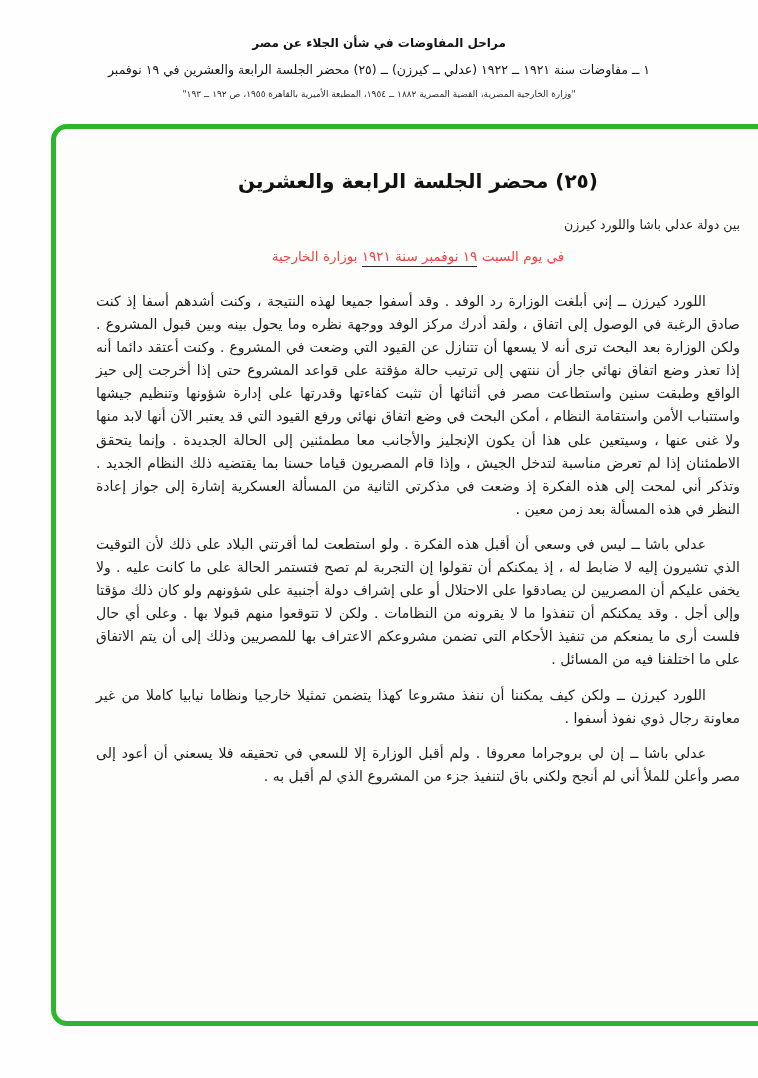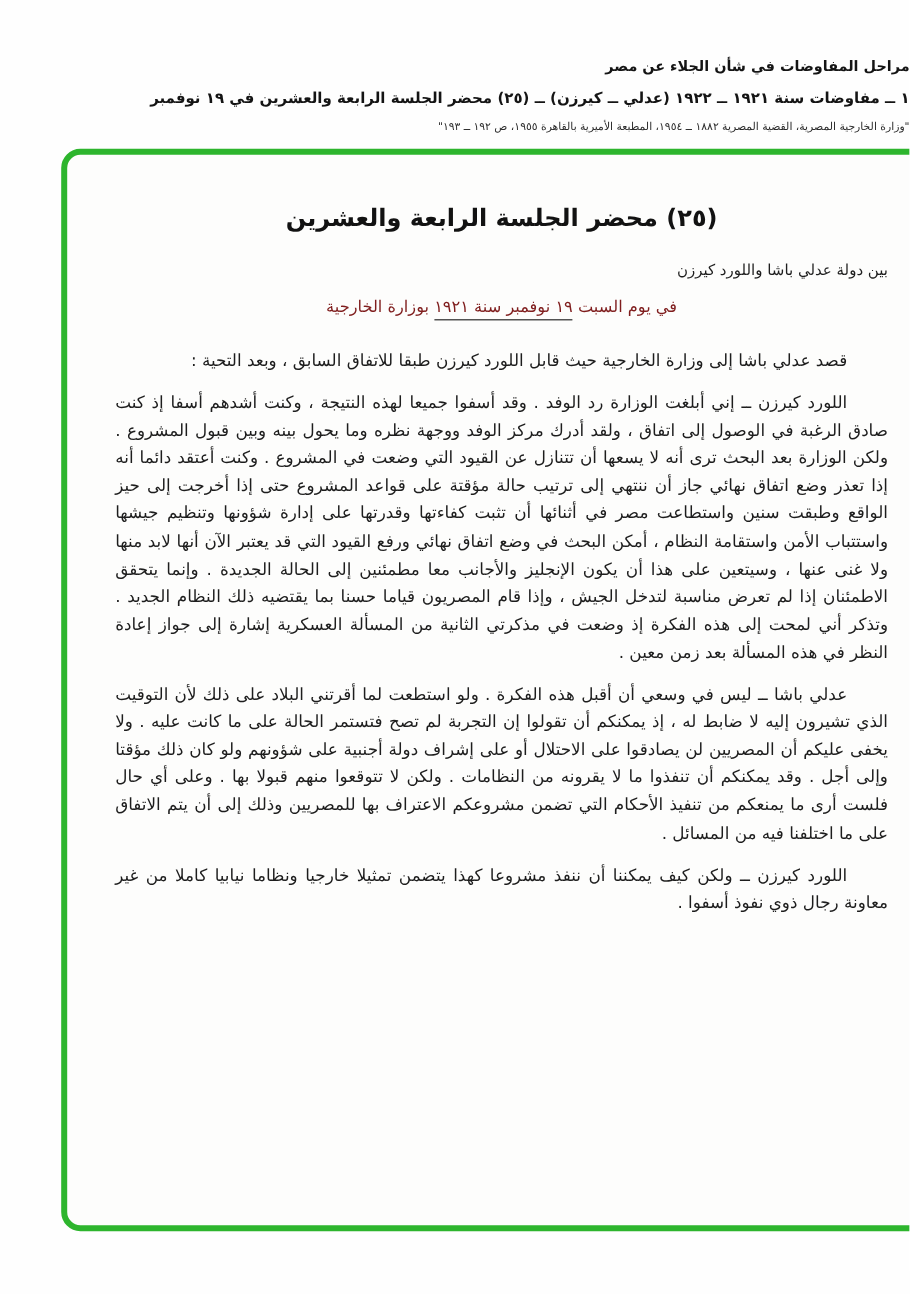--- a/index.html
+++ b/index.html
@@ -13,33 +13,33 @@
     color: #1b1b1b;
   }
   .page {
     width: 758px;
     height: 1078px;
     position: relative;
     background: #fefefe;
     overflow: hidden;
   }
   .page-header {
-    text-align: right;
-    padding-top: 48px;
+    text-align: center;
+    padding-top: 36px;
     color: #141414;
   }
   .hdr-line1 {
     font-size: 12px;
     font-weight: bold;
     margin-bottom: 12px;
     letter-spacing: 0.2px;
   }
   .hdr-line2 {
     font-size: 12.5px;
-    font-weight: bold;
+    font-weight: normal;
     margin-bottom: 12px;
   }
   .hdr-line3 {
     font-size: 9px;
     color: #2a2a2a;
   }
   .scan-frame {
     position: absolute;
     left: 51px;
     top: 124px;
@@ -62,21 +62,21 @@
   .doc-subtitle {
     text-align: right;
     font-size: 12.5px;
     margin-bottom: 16px;
     color: #1e1e1e;
   }
   .doc-dateline {
     text-align: center;
     font-size: 13.5px;
     margin-bottom: 26px;
-    color: #7f1d1d;
+    color: #ef4444;
   }
   .underlined {
     border-bottom: 1.5px solid #2a2a2a;
     padding-bottom: 2px;
   }
   .doc-para {
     font-size: 14px;
     line-height: 1.65;
     text-align: justify;
     text-indent: 34px;
@@ -99,25 +99,25 @@
     <div class="doc">
 
       <h1 class="doc-title">(٢٥) محضر الجلسة الرابعة والعشرين</h1>
 
       <div class="doc-subtitle">بين دولة عدلي باشا واللورد كيرزن</div>
 
       <div class="doc-dateline">
         <span>في يوم السبت </span><span class="underlined">١٩ نوفمبر سنة ١٩٢١</span><span> بوزارة الخارجية</span>
       </div>
 
-      <p class="doc-para">قصد عدلي باشا إلى وزارة الخارجية حيث قابل اللورد كيرزن طبقا للاتفاق السابق ، وبعد التحية :</p>
 
       <p class="doc-para">اللورد كيرزن ــ إني أبلغت الوزارة رد الوفد . وقد أسفوا جميعا لهذه النتيجة ، وكنت أشدهم أسفا إذ كنت صادق الرغبة في الوصول إلى اتفاق ، ولقد أدرك مركز الوفد ووجهة نظره وما يحول بينه وبين قبول المشروع . ولكن الوزارة بعد البحث ترى أنه لا يسعها أن تتنازل عن القيود التي وضعت في المشروع . وكنت أعتقد دائما أنه إذا تعذر وضع اتفاق نهائي جاز أن ننتهي إلى ترتيب حالة مؤقتة على قواعد المشروع حتى إذا أخرجت إلى حيز الواقع وطبقت سنين واستطاعت مصر في أثنائها أن تثبت كفاءتها وقدرتها على إدارة شؤونها وتنظيم جيشها واستتباب الأمن واستقامة النظام ، أمكن البحث في وضع اتفاق نهائي ورفع القيود التي قد يعتبر الآن أنها لابد منها ولا غنى عنها ، وسيتعين على هذا أن يكون الإنجليز والأجانب معا مطمئنين إلى الحالة الجديدة . وإنما يتحقق الاطمئنان إذا لم تعرض مناسبة لتدخل الجيش ، وإذا قام المصريون قياما حسنا بما يقتضيه ذلك النظام الجديد . وتذكر أني لمحت إلى هذه الفكرة إذ وضعت في مذكرتي الثانية من المسألة العسكرية إشارة إلى جواز إعادة النظر في هذه المسألة بعد زمن معين .</p>
 
       <p class="doc-para">عدلي باشا ــ ليس في وسعي أن أقبل هذه الفكرة . ولو استطعت لما أقرتني البلاد على ذلك لأن التوقيت الذي تشيرون إليه لا ضابط له ، إذ يمكنكم أن تقولوا إن التجربة لم تصح فتستمر الحالة على ما كانت عليه . ولا يخفى عليكم أن المصريين لن يصادقوا على الاحتلال أو على إشراف دولة أجنبية على شؤونهم ولو كان ذلك مؤقتا وإلى أجل . وقد يمكنكم أن تنفذوا ما لا يقرونه من النظامات . ولكن لا تتوقعوا منهم قبولا بها . وعلى أي حال فلست أرى ما يمنعكم من تنفيذ الأحكام التي تضمن مشروعكم الاعتراف بها للمصريين وذلك إلى أن يتم الاتفاق على ما اختلفنا فيه من المسائل .</p>
 
       <p class="doc-para">اللورد كيرزن ــ ولكن كيف يمكننا أن ننفذ مشروعا كهذا يتضمن تمثيلا خارجيا ونظاما نيابيا كاملا من غير معاونة رجال ذوي نفوذ أسفوا .</p>
 
+      <p class="doc-para">عدلي باشا ــ إن لي بروجراما معروفا . ولم أقبل الوزارة إلا للسعي في تحقيقه فلا يسعني أن أعود إلى مصر وأعلن للملأ أني لم أنجح ولكني باق لتنفيذ جزء من المشروع الذي لم أقبل به .</p>
 
     </div>
   </div>
 
 </div>
 
 </body></html>

